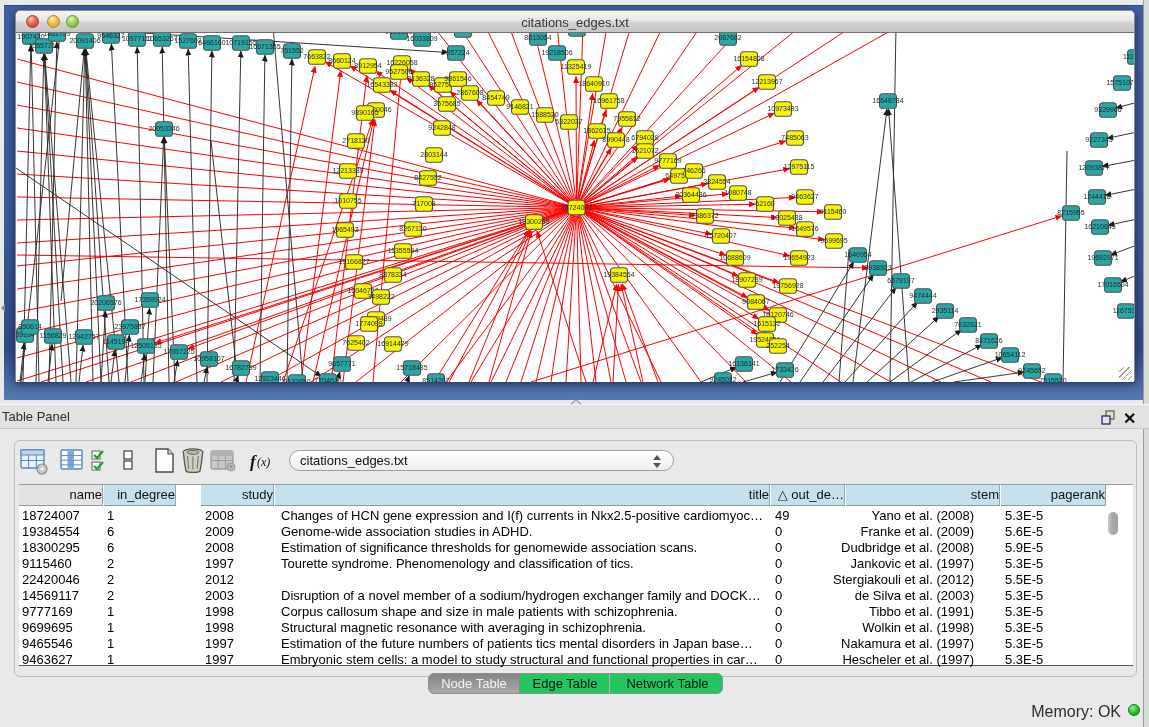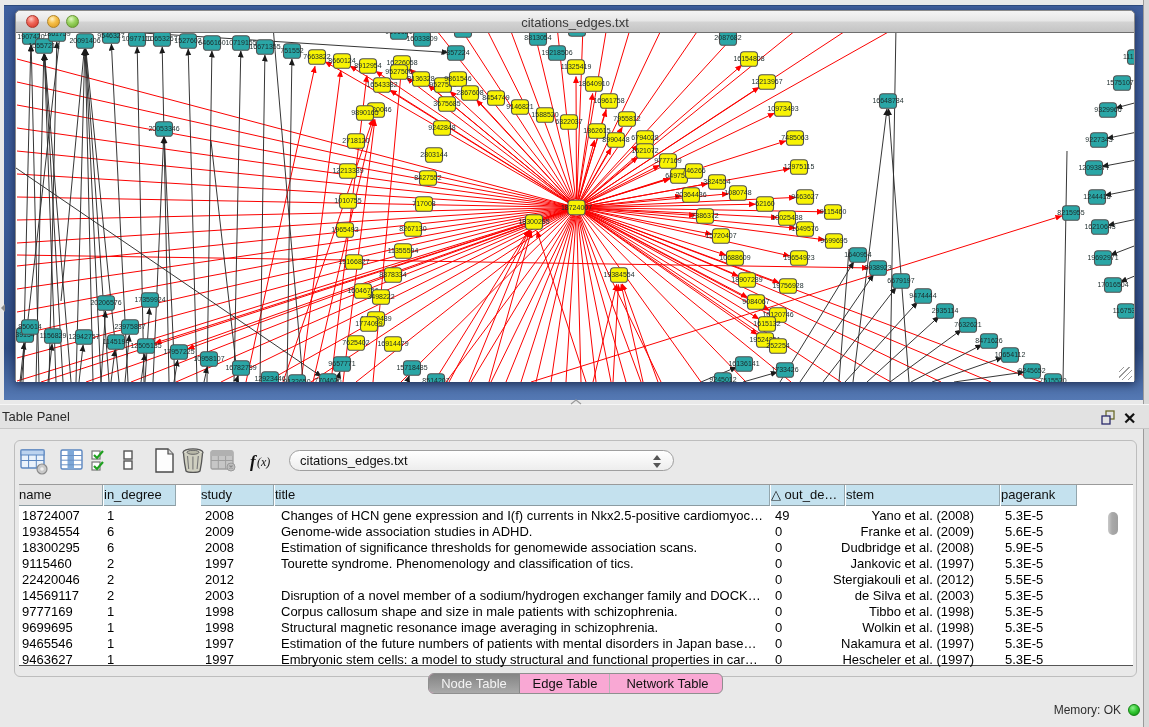--- a/index.html
+++ b/index.html
@@ -22,32 +22,32 @@
 #tp-bar{position:absolute;left:0;top:404px;width:1149px;height:25px;background:#e2e2e2;
   border-top:1px solid #f6f6f6;border-bottom:1px solid #c6c6c6}
 #tp-bar span{position:absolute;left:2px;top:4px;font-size:13px;color:#2b2b2b}
 #fl{position:absolute;left:1101px;top:5px;width:15px;height:15px}
 #xc{position:absolute;left:1123px;top:4px;font-size:16px;font-weight:bold;color:#111}
 #cont{position:absolute;left:14px;top:440px;width:1123px;height:237px;border:1.5px solid #bdbdbd;
   border-radius:6px;background:#e9e9e9}
 #tbl{position:absolute;left:4px;top:43px;width:1114px;height:182px;background:#fff;
   border-top:1px solid #9a9a9a;border-bottom:1px solid #555}
 .hd{position:absolute;top:0;height:21px;background:#c4e1ee;border-right:1px solid #93a6ad;
-  font-size:13px;color:#101010;text-align:left;line-height:20px;border-bottom:1px solid #8b9ba1}
+  font-size:13px;color:#101010;text-align:right;line-height:20px;border-bottom:1px solid #8b9ba1}
 .tr{position:absolute;left:0;width:1118px;height:16px;font-size:13px;color:#000;white-space:nowrap}
 .tr span{position:absolute;top:1px}
 .c0{left:3px}.c1{left:88px}.c2{left:186px}.c3{left:262px}.c4{left:756px}
 .c5{left:801px;width:154px;text-align:right}.c6{left:986px}
 #tabs{position:absolute;left:428px;top:673px;width:295px;height:21px;border:1px solid #8f8f8f;
-  border-radius:6px;background:#f9a8d4;font-size:13px;overflow:hidden}
+  border-radius:6px;background:#22c55e;font-size:13px;overflow:hidden}
 #tabs div{position:absolute;top:0;height:100%;text-align:center;line-height:20px}
 #seg1{left:0;width:91px;background:linear-gradient(180deg,#848484,#a9a9a9);color:#f4f4f4;border-right:1px solid #888}
 #seg2{left:92px;width:89px;color:#111;border-right:1px solid #b5b5b5}
 #seg3{left:182px;width:113px;color:#111}
-#mem{position:absolute;right:28px;top:703px;font-size:12px;color:#2e2e2e}
+#mem{position:absolute;right:28px;top:703px;font-size:16px;color:#2e2e2e}
 #dot{position:absolute;right:9px;top:704px;width:12px;height:12px;border-radius:50%;
   background:radial-gradient(circle at 38% 30%,#8ff08f 0%,#35c935 45%,#17a017 80%);border:1px solid #128012}
 #ddown{position:absolute;left:289px;top:450px;width:385px;height:21px;border:1px solid #9f9f9f;
   border-radius:11px;background:linear-gradient(180deg,#fff,#ededed);font-size:13px;color:#111}
 #ddown span{position:absolute;left:10px;top:2px}
 .icon{position:absolute;top:446px}
 .tr:nth-child(8){top:22px}.tr:nth-child(9){top:38px}.tr:nth-child(10){top:54px}.tr:nth-child(11){top:70px}.tr:nth-child(12){top:86px}.tr:nth-child(13){top:102px}.tr:nth-child(14){top:118px}.tr:nth-child(15){top:134px}.tr:nth-child(16){top:150px}.tr:nth-child(17){top:166px}</style></head><body>
 <div id="frame"></div>
 <div style="position:absolute;left:1143px;top:0;width:6px;height:727px;background:#d9d9d9;border-left:1px solid #9b9b9b"></div>
 <div id="win">
@@ -549,21 +549,21 @@
   <div id="xc">✕</div>
 </div>
 <div id="cont">
   <div id="tbl">
     <div class="hd" style="left:0;width:84px;background:#e3e3e3">name</div>
     <div class="hd" style="left:85px;width:72px">in_degree</div>
     <div class="hd" style="left:182px;width:73px">study</div>
     <div class="hd" style="left:256px;width:495px">title</div>
     <div class="hd" style="left:752px;width:74px">△ out_de…</div>
     <div class="hd" style="left:827px;width:154px">stem</div>
-    <div class="hd" style="left:982px;width:76px">pagerank</div>
+    <div class="hd" style="left:982px;width:105px">pagerank</div>
     <div class="tr">
         <span class="c0">18724007</span>
         <span class="c1">1</span>
         <span class="c2">2008</span>
         <span class="c3">Changes of HCN gene expression and I(f) currents in Nkx2.5-positive cardiomyoc…</span>
         <span class="c4">49</span>
         <span class="c5">Yano et al. (2008)</span>
         <span class="c6">5.3E-5</span>
       </div>
       <div class="tr">
@@ -609,37 +609,37 @@
         <span class="c4">0</span>
         <span class="c5">de Silva et al. (2003)</span>
         <span class="c6">5.3E-5</span>
       </div>
       <div class="tr">
         <span class="c0">9777169</span>
         <span class="c1">1</span>
         <span class="c2">1998</span>
         <span class="c3">Corpus callosum shape and size in male patients with schizophrenia.</span>
         <span class="c4">0</span>
-        <span class="c5">Tibbo et al. (1998)</span>
+        <span class="c5">Tibbo et al. (1991)</span>
         <span class="c6">5.3E-5</span>
       </div>
       <div class="tr">
         <span class="c0">9699695</span>
         <span class="c1">1</span>
         <span class="c2">1998</span>
-        <span class="c3">Structural magnetic resonance image averaging in schizophrenia.</span>
+        <span class="c3">Structural magnetic resonance with averaging in schizophrenia.</span>
         <span class="c4">0</span>
         <span class="c5">Wolkin et al. (1998)</span>
         <span class="c6">5.3E-5</span>
       </div>
       <div class="tr">
         <span class="c0">9465546</span>
         <span class="c1">1</span>
         <span class="c2">1997</span>
-        <span class="c3">Estimation of the future numbers of patients with mental disorders in Japan base…</span>
+        <span class="c3">Estimation of the future numbers of patients tics mental disorders in Japan base…</span>
         <span class="c4">0</span>
         <span class="c5">Nakamura et al. (1997)</span>
         <span class="c6">5.3E-5</span>
       </div>
       <div class="tr">
         <span class="c0">9463627</span>
         <span class="c1">1</span>
         <span class="c2">1997</span>
         <span class="c3">Embryonic stem cells: a model to study structural and functional properties in car…</span>
         <span class="c4">0</span>

